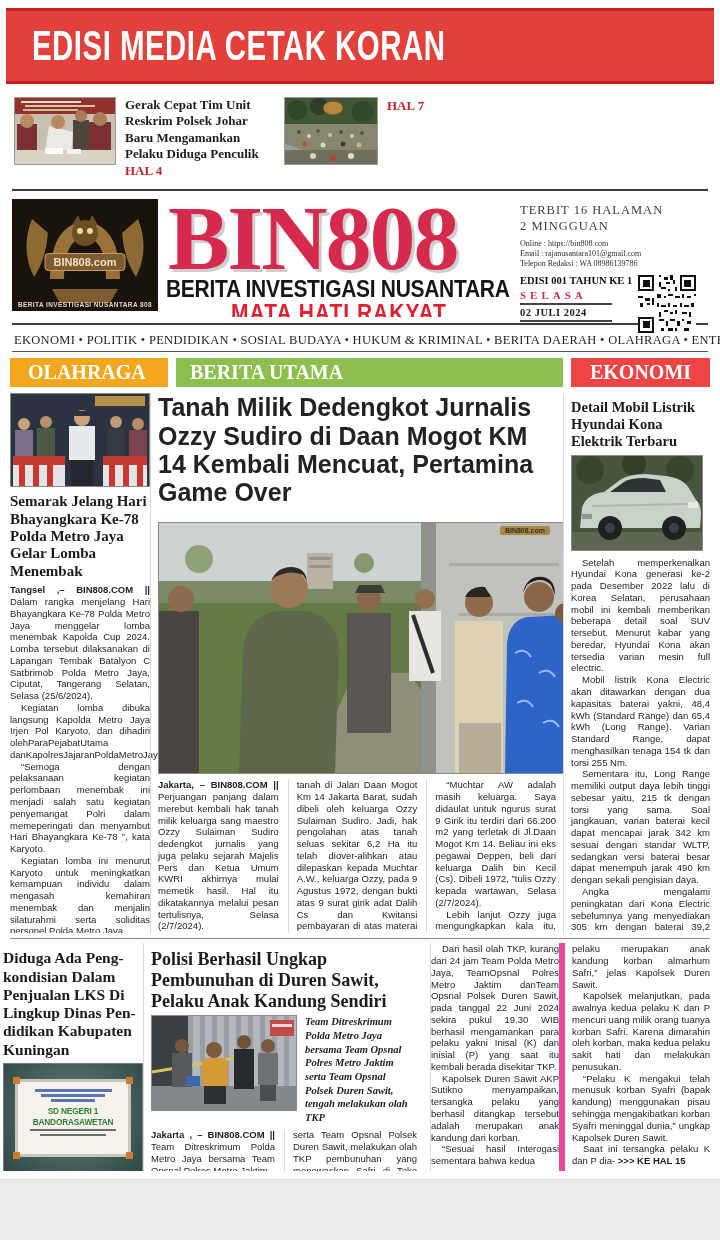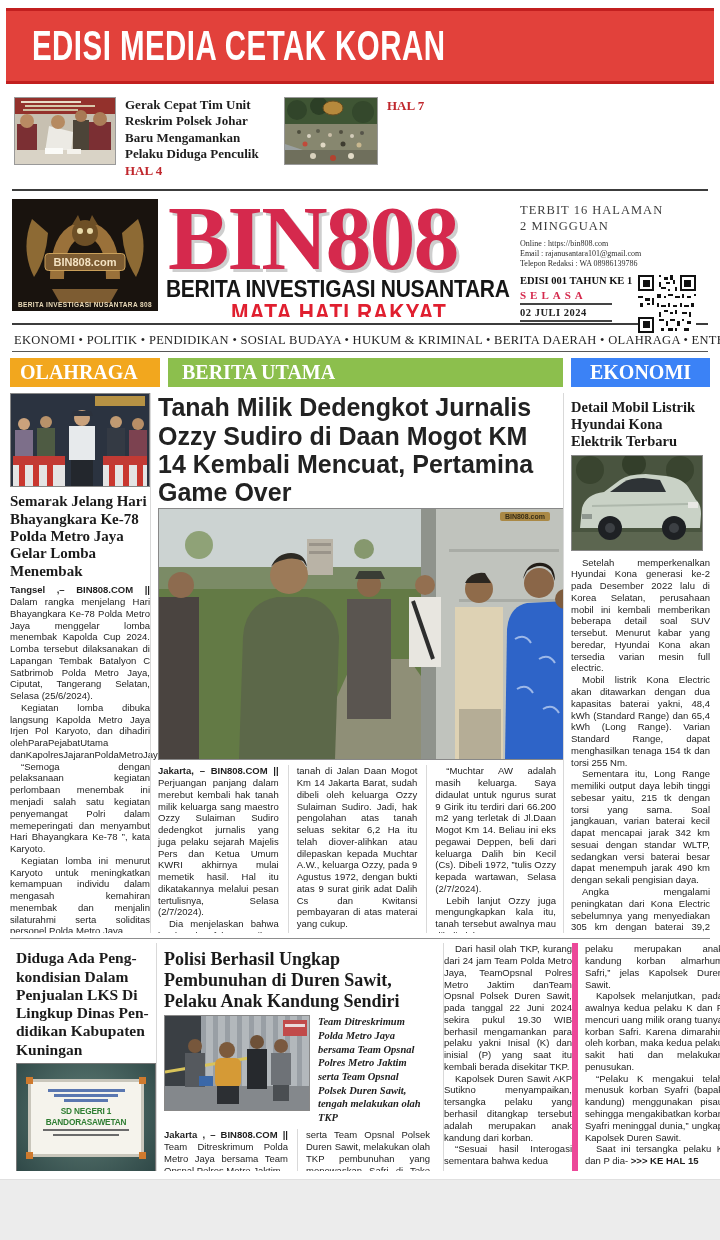--- a/index.html
+++ b/index.html
@@ -44,47 +44,47 @@
           padding:3px 0 2px 0;width:92px;}
   .mr-date{font-size:10.5px;font-weight:700;letter-spacing:.5px;border-bottom:2px solid #444;padding:2px 0;width:92px;}
   .qr{width:58px;height:58px;flex:none;}
   
   .catbar{font-family:"Liberation Serif",serif;font-size:12.5px;color:#242424;letter-spacing:.3px;
           padding:4px 14px 3px 14px;white-space:nowrap;}
   
   .sec-row{display:flex;gap:8px;padding:6px 10px 0 10px;}
   .sec{height:29px;display:flex;align-items:center;font-family:"Liberation Serif",serif;
        font-weight:700;font-size:20px;color:#fff;}
-  .sec.orange{width:140px;background:#f2a71e;padding-left:10px;}
+  .sec.orange{width:140px;background:#f2a71e;padding-left:18px;}
   .sec.green{flex:1;background:#8cbf4d;padding-left:14px;}
-  .sec.blue{width:139px;background:#3b82f6;justify-content:center;}
+  .sec.blue{width:139px;background:#ef4444;justify-content:center;}
   
   .main-row{display:flex;gap:0;padding:6px 10px 0 10px;height:540px;overflow:hidden;}
   .col-left{width:140px;flex:none;}
   .col-center{flex:1;border-left:1px solid #d9d9d9;border-right:1px solid #d9d9d9;margin:0 0;
               padding:0 7px;overflow:hidden;}
   .col-right{width:139px;flex:none;padding-left:7px;}
   .art-photo{display:block;border:1px solid #888;}
   h3.art-title{font-family:"Liberation Serif",serif;font-weight:700;color:#1b1b1b;margin:6px 0 4px 0;}
   .t-left{font-size:15px;line-height:1.16;}
   .t-right{font-size:14.5px;line-height:1.18;margin-top:0;}
-  .t-main{font-size:25px;line-height:1.13;margin:0 0 2px 0;}
+  .t-main{font-size:25px;line-height:1.13;margin:0 0 16px 0;}
   .t-bottom-left{font-size:15.5px;line-height:1.18;margin:2px 0 6px 0;}
   .t-bottom-mid{font-size:18px;line-height:1.15;margin:2px 0 6px 0;}
   .story-text{font-size:9.5px;line-height:1.24;text-align:justify;color:#1e1e1e;}
   .story-text p{margin:0;text-indent:11px;}
   .story-text p.lead{text-indent:0;}
   .story-text b.srcline{font-size:9.5px;}
   .more{font-weight:700;white-space:nowrap;}
   .photo-wrap{position:relative;}
   .watermark{position:absolute;top:4px;right:6px;background:#a9853c;color:#2b2008;font-size:7px;
              font-weight:700;padding:1px 5px;border-radius:2px;opacity:.92;}
   .rule-mid{border:none;border-top:1px solid #8d8d8d;margin:5px 10px 0 10px;}
   
-  .bottom-row{display:flex;justify-content:space-between;padding:4px 10px 0 16px;height:228px;overflow:hidden;}
+  .bottom-row{display:flex;justify-content:flex-end;padding:4px 10px 0 16px;height:228px;overflow:hidden;}
   .b-left{width:140px;flex:none;}
   .b-mid{width:272px;flex:none;border-left:1px solid #d9d9d9;border-right:1px solid #d9d9d9;padding:0 7px;}
   .b-c{width:128px;flex:none;}
   .b-d{width:138px;flex:none;border-left:6px solid #ec4899;padding-left:7px;}
   .mid-photo-row{display:flex;gap:8px;}
   .mid-caption{font-family:"Liberation Serif",serif;font-style:italic;font-weight:700;font-size:10.5px;
                line-height:1.3;color:#222;width:104px;}
   .mid-cols{display:flex;gap:9px;margin-top:5px;}
   .mid-cols .story-text{width:124px;}
   

